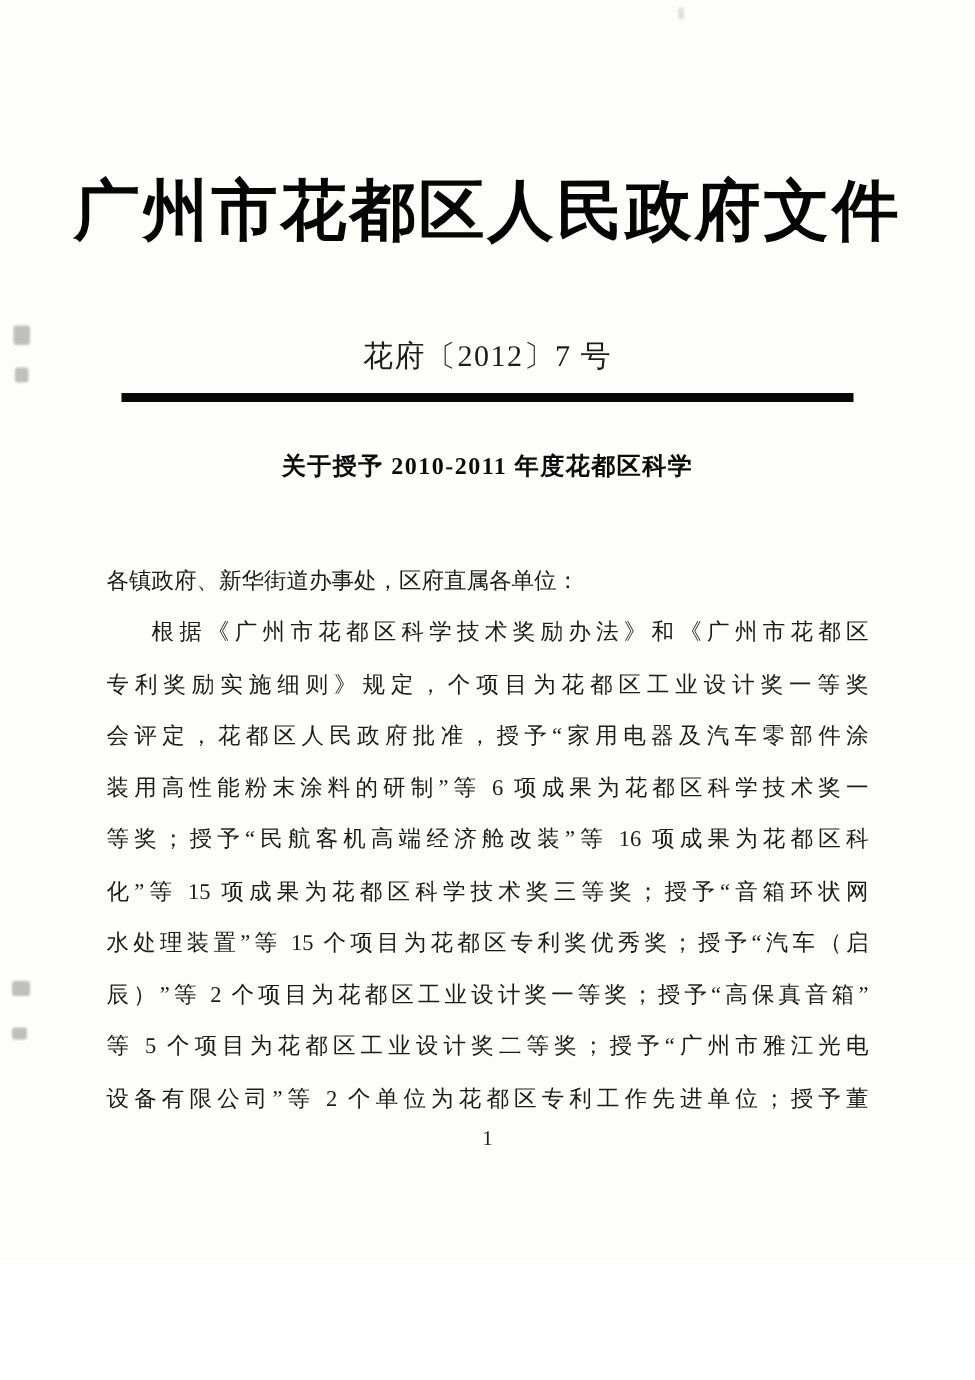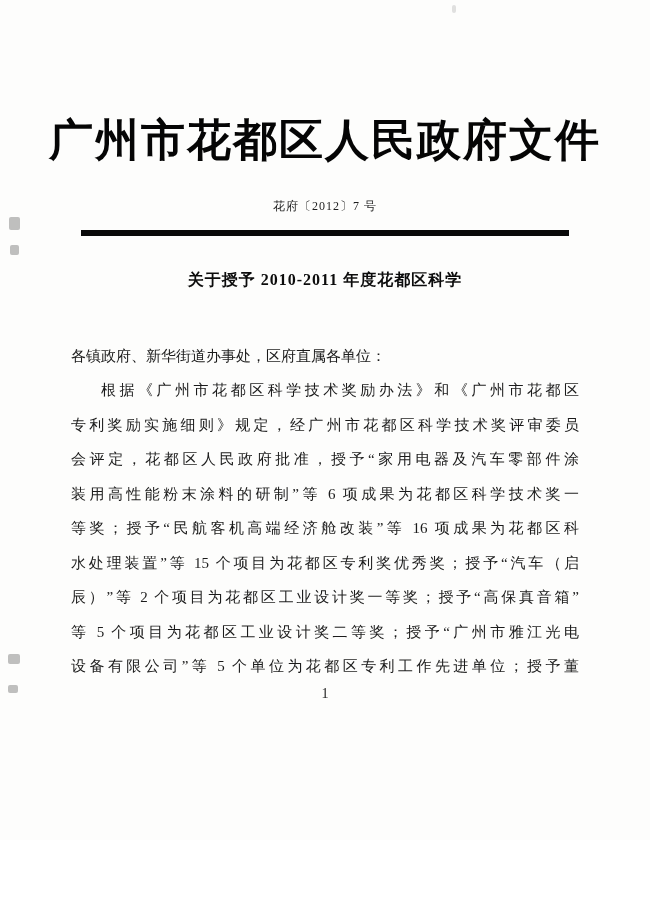--- a/index.html
+++ b/index.html
@@ -21,23 +21,23 @@
     margin: 0;
     padding-top: 116px;
     text-align: center;
     font-size: 44px;
     line-height: 1.15;
     font-weight: 900;
     letter-spacing: 2px;
     color: #050505;
   }
   .doc-number {
-    margin-top: 28px;
+    margin-top: 60px;
     text-align: center;
-    font-size: 12px;
+    font-size: 20px;
     line-height: 22px;
     letter-spacing: 1px;
     color: #1c1c1c;
   }
   .rule {
     width: 488px;
     height: 6px;
     margin: 13px auto 0 auto;
     background: #090909;
   }
@@ -109,25 +109,26 @@
   <div class="rule"></div>
 
   <h2 class="doc-title">
     <span>关于授予 2010-2011 年度花都区科学</span><br>
   </h2>
 
   <div class="doc-body">
 
   <p class="body-line no-stretch">各镇政府、新华街道办事处，区府直属各单位：</p>
       <p class="body-line indent">根据《广州市花都区科学技术奖励办法》和《广州市花都区</p>
-      <p class="body-line">专利奖励实施细则》规定，经广州市花都区科学技术奖评审委员</p>
+      <p class="body-line">专利奖励实施细则》规定，个项目为花都区工业设计奖一等奖</p>
       <p class="body-line">会评定，花都区人民政府批准，授予“家用电器及汽车零部件涂</p>
       <p class="body-line">装用高性能粉末涂料的研制”等 6 项成果为花都区科学技术奖一</p>
       <p class="body-line">等奖；授予“民航客机高端经济舱改装”等 16 项成果为花都区科</p>
+      <p class="body-line">化”等 15 项成果为花都区科学技术奖三等奖；授予“音箱环状网</p>
       <p class="body-line">水处理装置”等 15 个项目为花都区专利奖优秀奖；授予“汽车（启</p>
       <p class="body-line">辰）”等 2 个项目为花都区工业设计奖一等奖；授予“高保真音箱”</p>
       <p class="body-line">等 5 个项目为花都区工业设计奖二等奖；授予“广州市雅江光电</p>
-      <p class="body-line">设备有限公司”等 5 个单位为花都区专利工作先进单位；授予董</p>
+      <p class="body-line">设备有限公司”等 2 个单位为花都区专利工作先进单位；授予董</p>
     </div>
 
   <div class="page-number">1</div>
 
 </div>
 
 </body></html>

